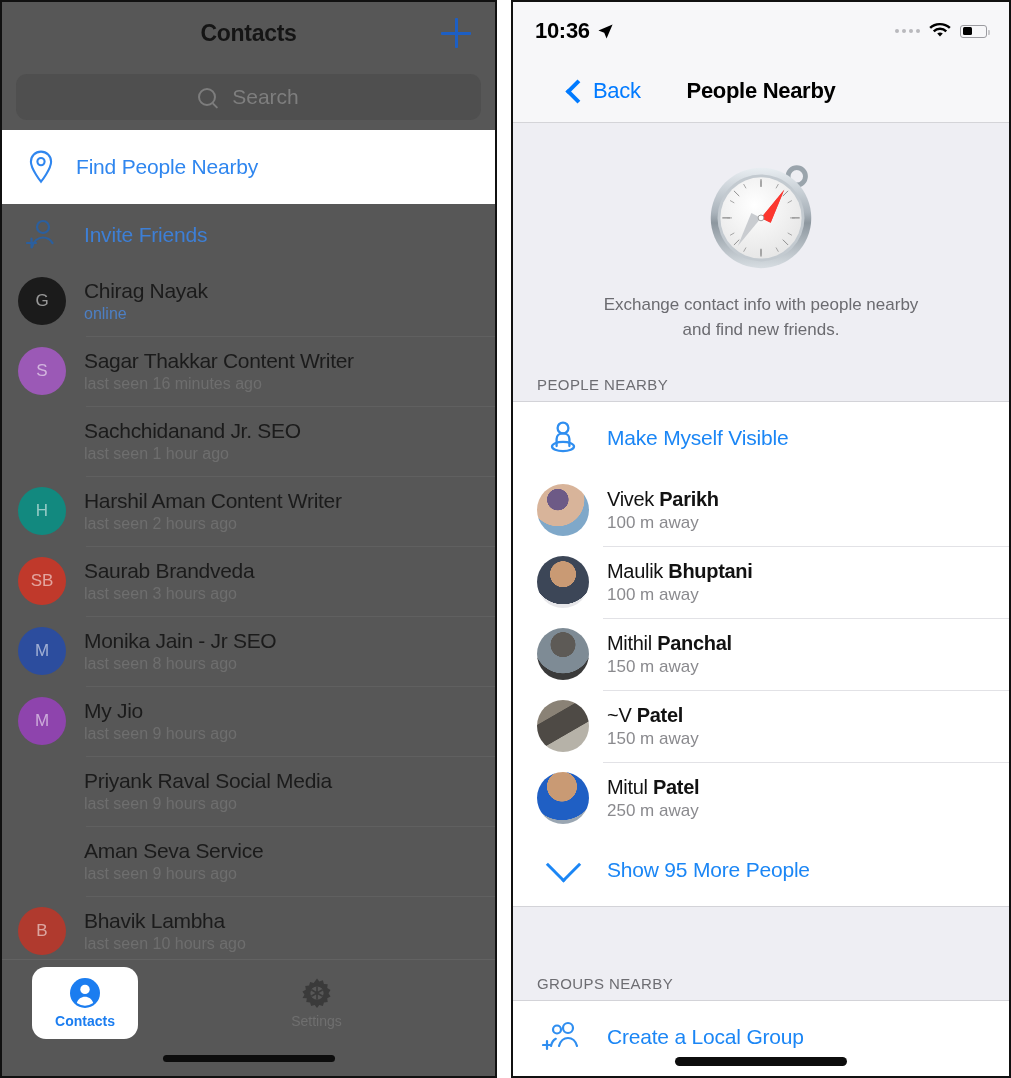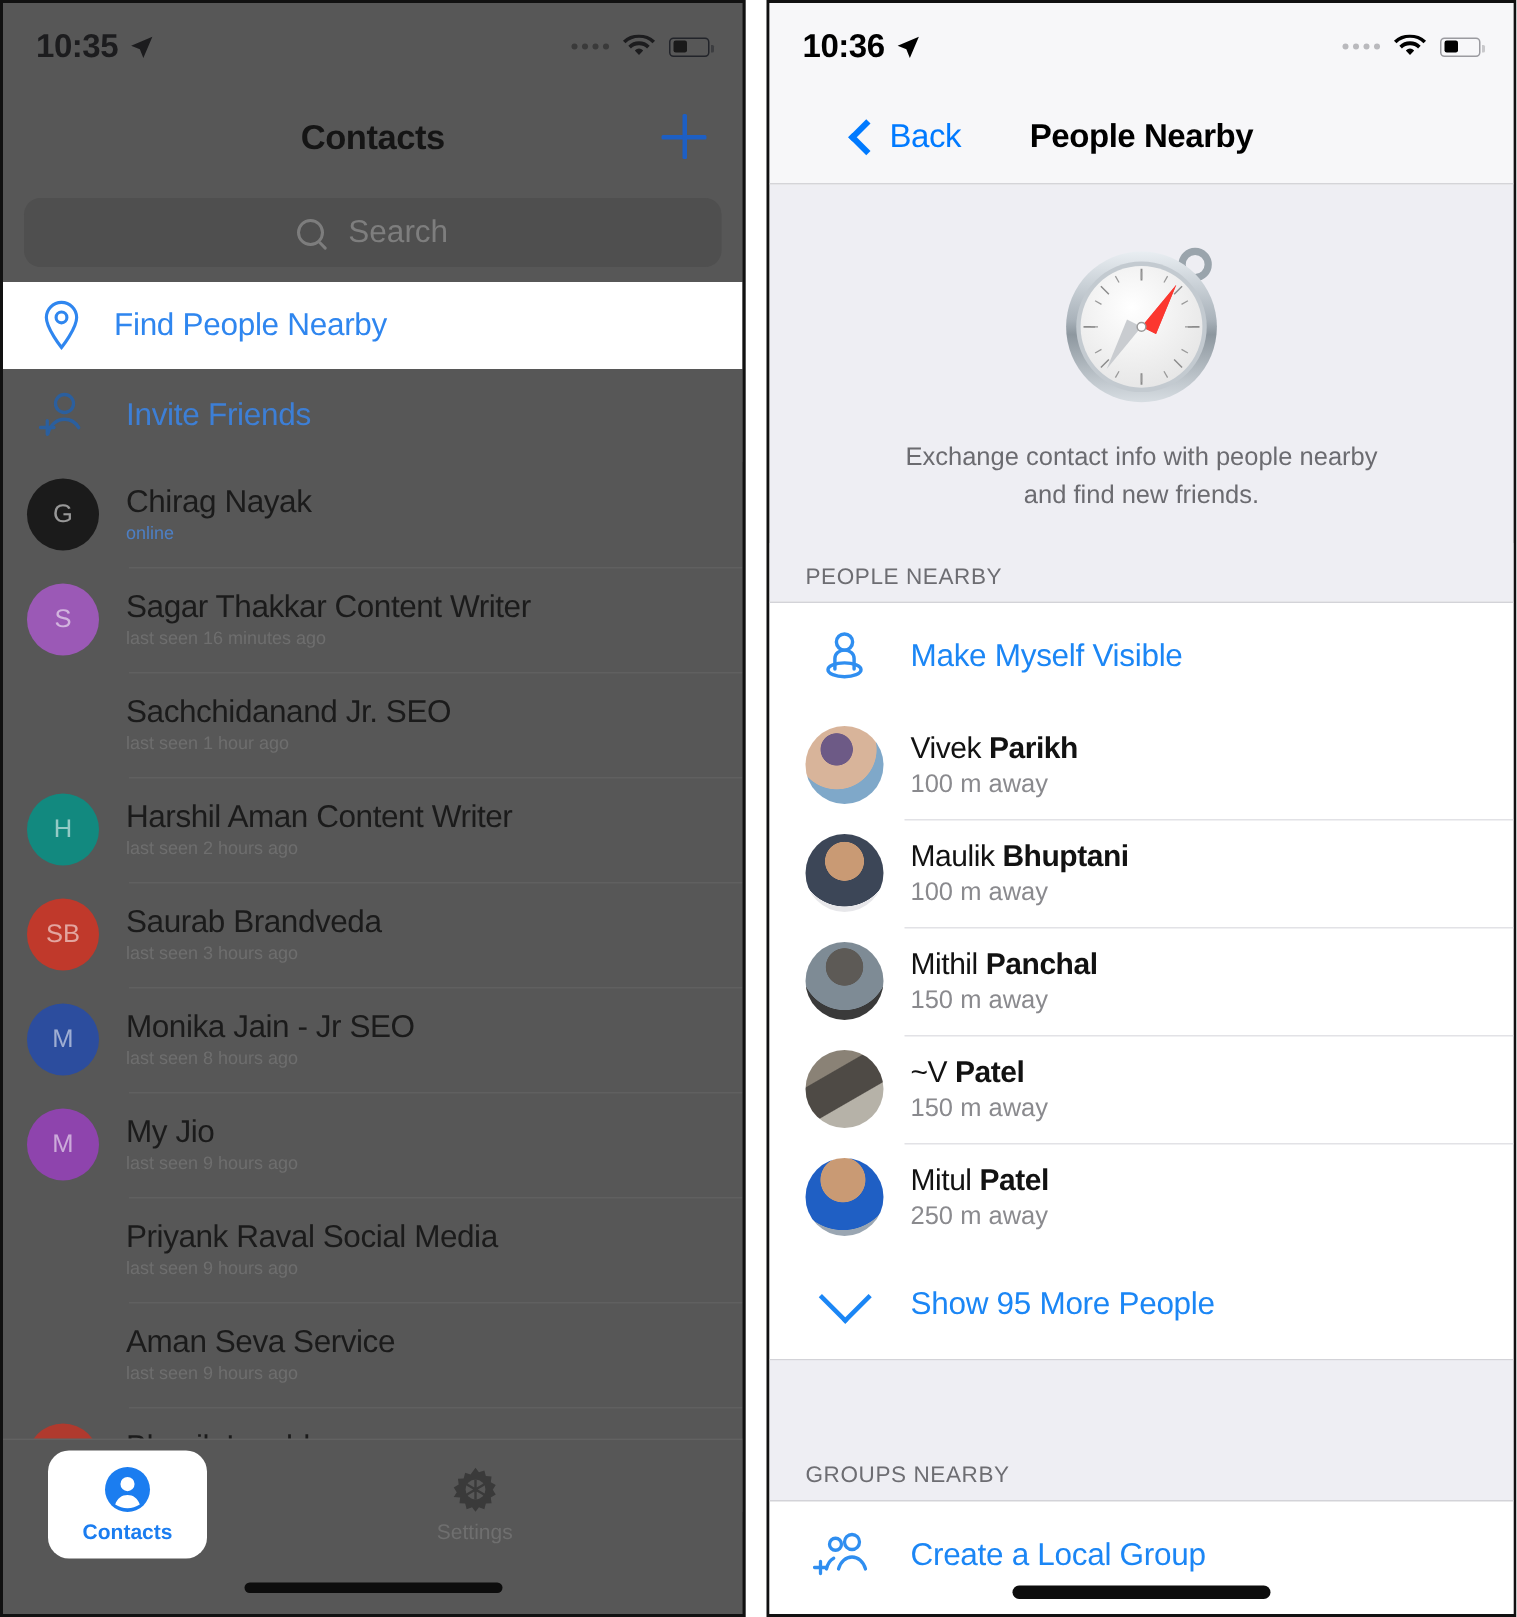--- a/index.html
+++ b/index.html
@@ -47,34 +47,34 @@
   .l-plus::after{top:0;bottom:0;left:13.5px;width:3px;}
 
   
   .l-searchwrap{height:66px;background:#575757;display:flex;align-items:center;justify-content:center;padding:0 14px;box-sizing:border-box;}
   .l-search{width:100%;height:46px;border-radius:11px;background:#4f4f4f;display:flex;align-items:center;justify-content:center;gap:16px;}
   .l-search .magnify{width:18px;height:18px;border:2.4px solid #7d7d7d;border-radius:50%;position:relative;box-sizing:border-box;}
   .l-search .magnify::after{content:"";position:absolute;width:2.4px;height:7px;background:#7d7d7d;right:-2px;bottom:-5px;transform:rotate(-45deg);border-radius:2px;}
   .l-search span{font-size:21px;color:#7e7e7e;}
 
   
-  .l-highlight{background:#ffffff;height:58px;display:flex;align-items:center;padding-left:26px;box-sizing:border-box;gap:22px;}
+  .l-highlight{background:#ffffff;height:74px;display:flex;align-items:center;padding-left:26px;box-sizing:border-box;gap:22px;}
   .l-highlight .lbl{font-size:21px;color:#2f86ef;letter-spacing:-.2px;}
   .pin{width:26px;height:34px;position:relative;flex:none;}
   .pin svg{display:block;}
 
   
   .l-list{background:#575757;}
   .l-row{height:auto;display:flex;align-items:center;gap:18px;padding:11px 14px 11px 16px;box-sizing:border-box;position:relative;}
   .l-row + .l-row::before{content:"";position:absolute;left:84px;right:0;top:0;height:1px;background:rgba(255,255,255,.055);}
   .av{width:48px;height:48px;border-radius:50%;flex:none;display:flex;align-items:center;justify-content:center;font-size:17px;color:rgba(255,255,255,.55);font-weight:500;}
   .av.blank{background:transparent;}
   .l-txt{display:flex;flex-direction:column;gap:1px;min-width:0;}
   .l-name{font-size:21px;color:#1b1b1b;letter-spacing:-.3px;line-height:1.15;white-space:nowrap;}
-  .l-sub{font-size:12px;color:#6e6e6e;line-height:1.2;}
+  .l-sub{font-size:16px;color:#6e6e6e;line-height:1.2;}
   .l-sub.online{color:#4d7fc4;}
   .invite-row{height:62px;display:flex;align-items:center;gap:18px;padding-left:16px;box-sizing:border-box;background:#575757;}
   .invite-row .lbl{font-size:21px;color:#3d7fd6;letter-spacing:-.2px;}
   .ic48{width:48px;height:48px;flex:none;display:flex;align-items:center;justify-content:center;}
 
   
   .l-tabbar{position:absolute;left:0;right:0;bottom:0;height:116px;background:#575757;border-top:1px solid rgba(255,255,255,.07);}
   .tabs{display:flex;height:86px;align-items:center;}
   .tab{flex:1;display:flex;flex-direction:column;align-items:center;justify-content:center;gap:4px;height:76px;}
   .tab .tlabel{font-size:14px;color:#6f6f6f;}
@@ -109,44 +109,20 @@
   .r-home{position:absolute;bottom:10px;left:50%;transform:translateX(-50%);width:172px;height:9px;border-radius:5px;background:#0d0d0d;z-index:5;}
   .icwrap{width:52px;height:52px;flex:none;display:flex;align-items:center;justify-content:center;}
 </style>
 </head>
 <body>
 
 <div class="stage">
 
   <div class="phone" id="phone-left">
 
-    <div class="statusbar">
-      <div class="sb-time">
-        <span>10:35</span>
-        <svg class="loc-arrow" width="17" height="17" viewBox="0 0 24 24">
-            <path d="M22 2 2 10.5l8.2 3.3L13.5 22z" fill="#1c1c1e"></path>
-          </svg>
-      </div>
-      <div class="sb-right">
-        <span class="dots">
-            <i></i>
-            <i></i>
-            <i></i>
-            <i></i>
-          </span>
-        <svg width="22" height="16" viewBox="0 0 22 16">
-          <path d="M11 13.6 8.2 10.6a4.3 4.3 0 0 1 5.6 0z" fill="#1c1c1e"></path>
-          <path d="M11 7.1a7.6 7.6 0 0 0-5.4 2.2L3.9 7.5a10 10 0 0 1 14.2 0l-1.7 1.8A7.6 7.6 0 0 0 11 7.1z" fill="#1c1c1e"></path>
-          <path d="M11 2.2c-3.4 0-6.6 1.3-9 3.6L.3 4.1A15.3 15.3 0 0 1 11 0c4 0 7.8 1.5 10.7 4.1L20 5.8a12.9 12.9 0 0 0-9-3.6z" fill="#1c1c1e"></path>
-        </svg>
-        <span class="batt">
-            <i></i>
-          </span>
-      </div>
-    </div>
 
     <div class="l-nav">
       <span class="l-nav-title">Contacts</span>
       <span class="l-plus"></span>
     </div>
 
     <div class="l-searchwrap">
       <div class="l-search">
         <span class="magnify"></span>
         <span>Search</span>

